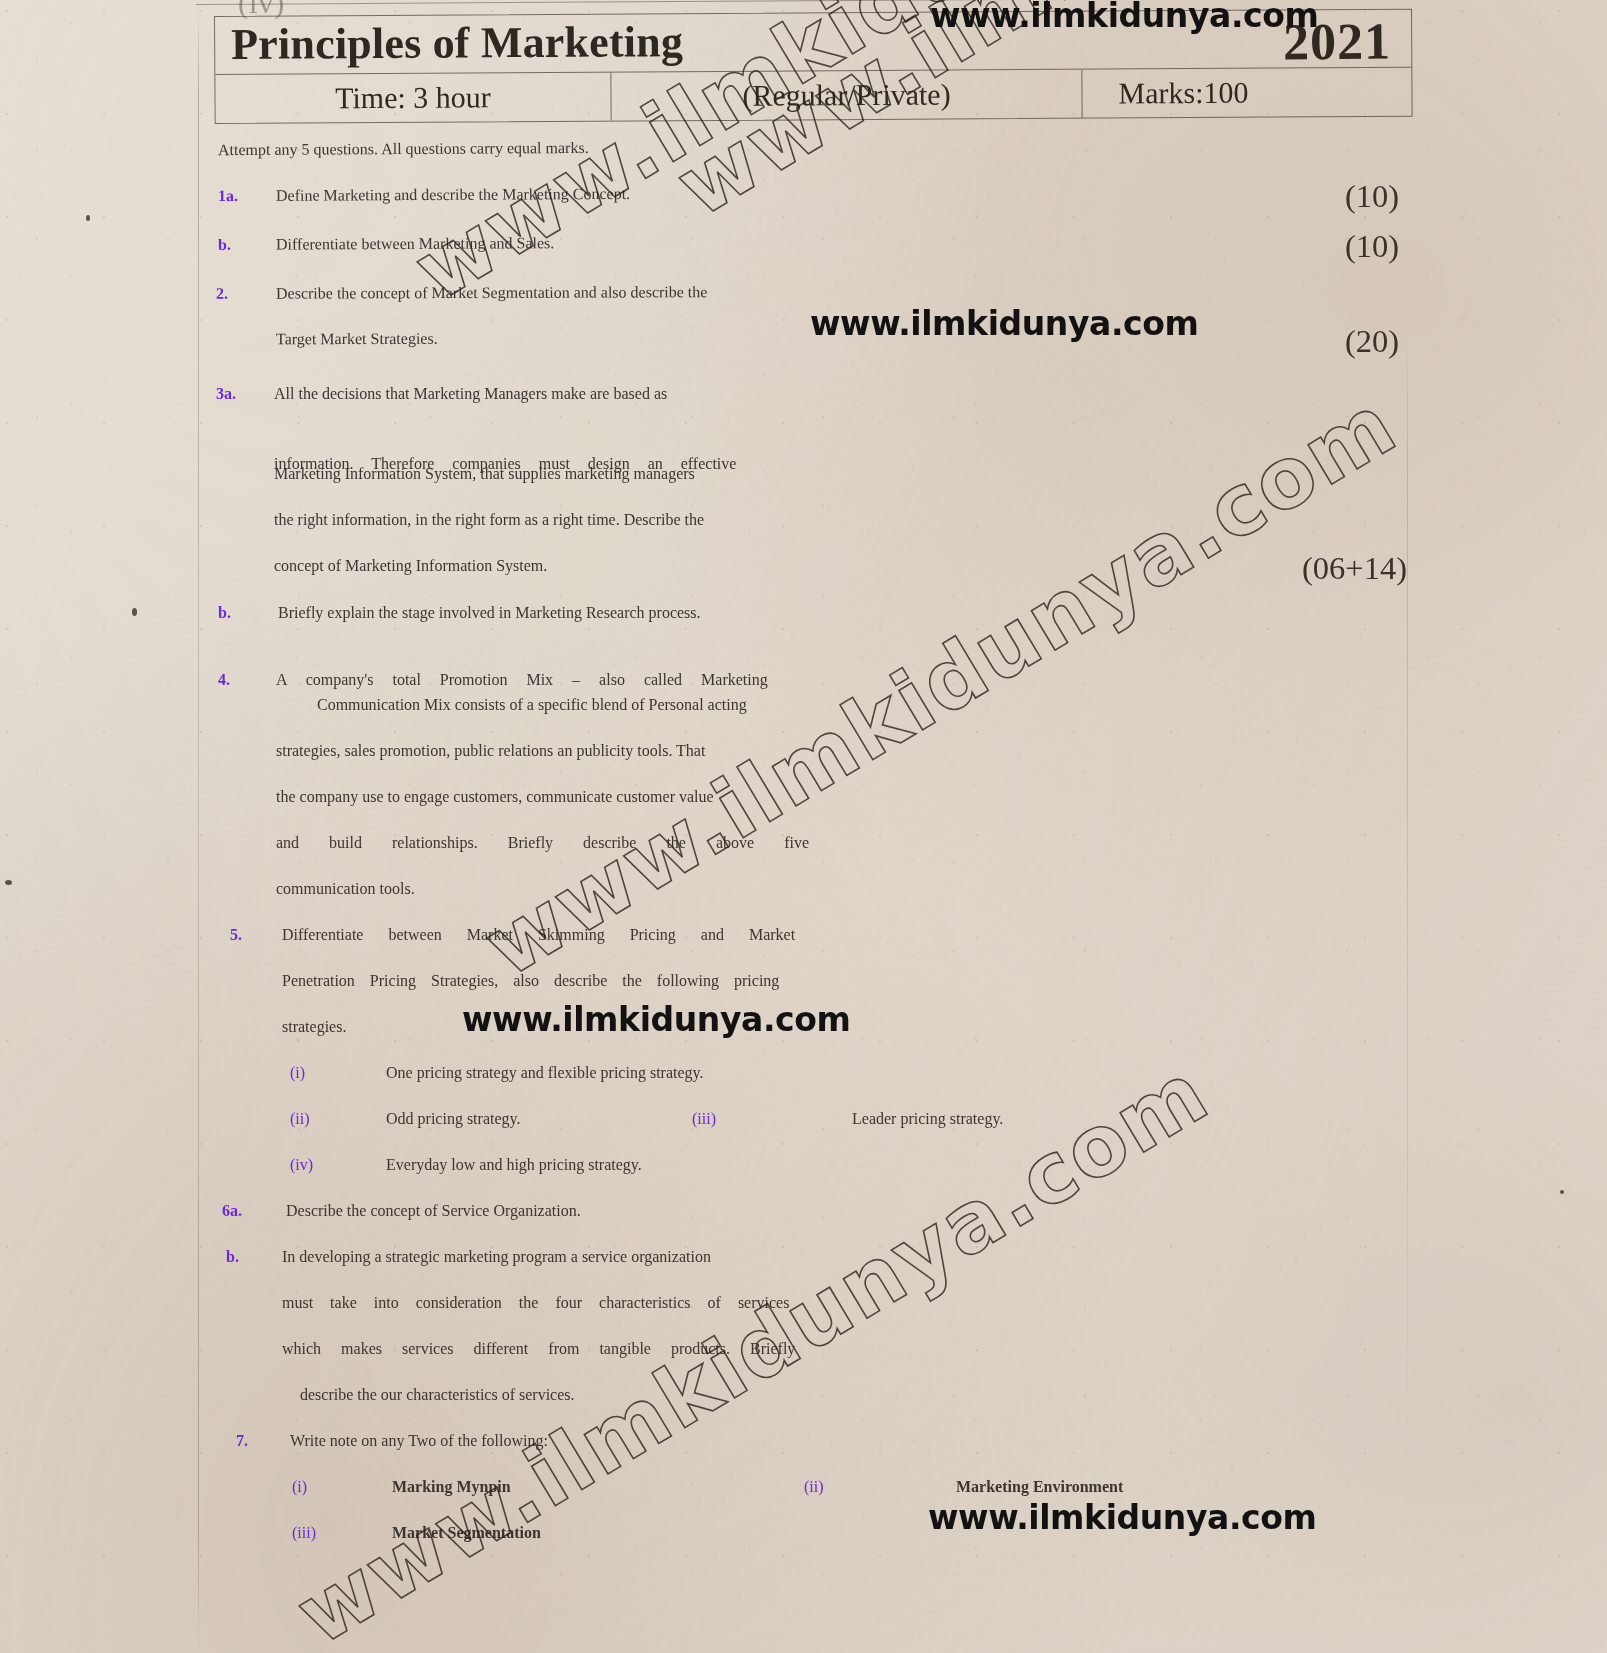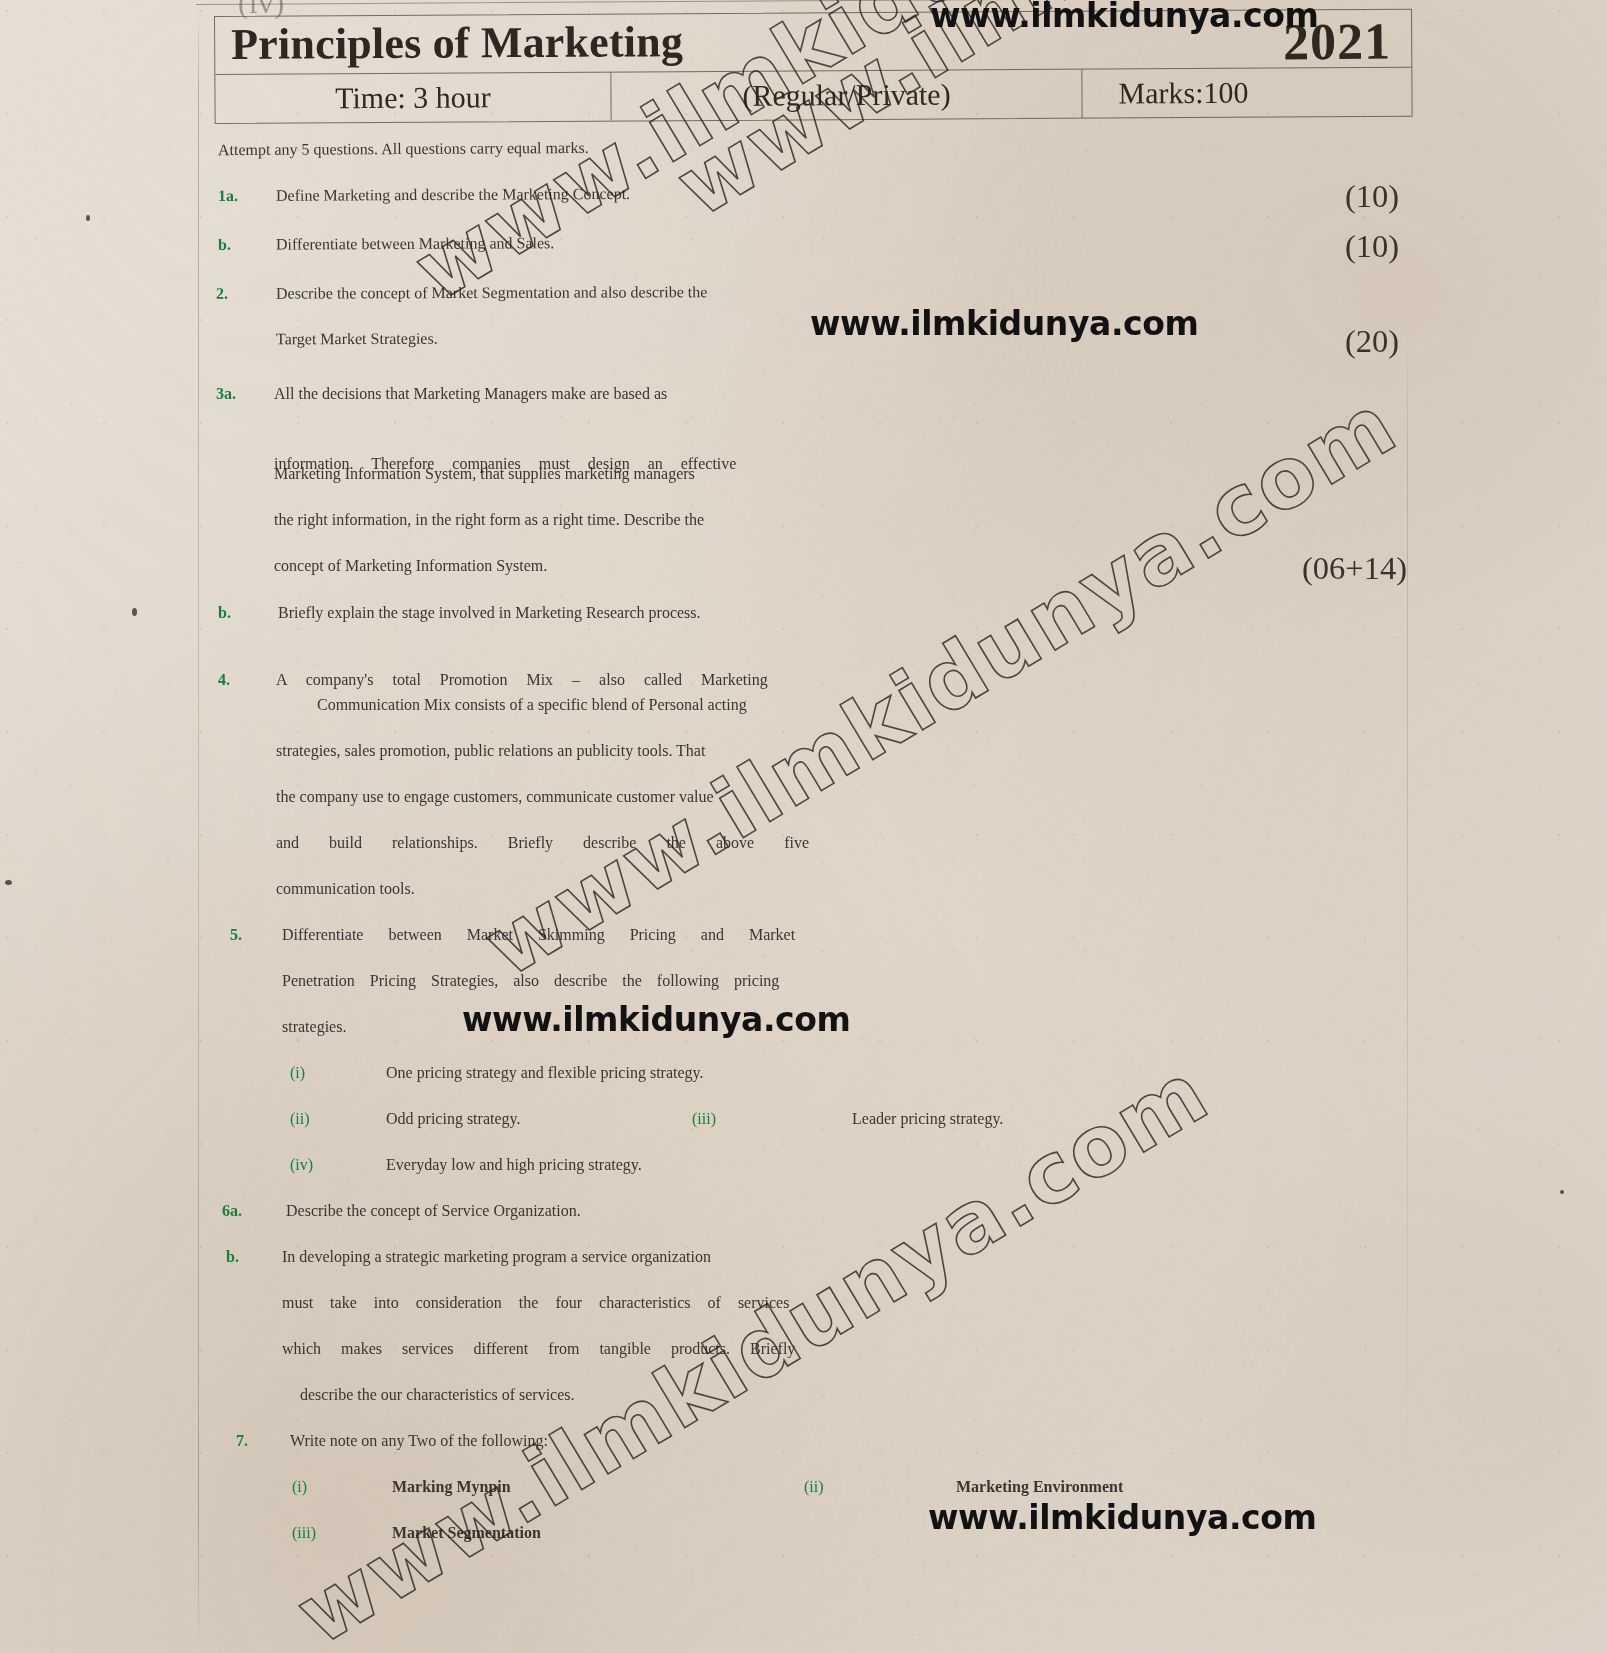--- a/index.html
+++ b/index.html
@@ -125,21 +125,21 @@
   }
   .q {
     position: absolute;
     display: flex;
     align-items: baseline;
   }
   .num {
     display: inline-block;
     text-align: left;
     font-weight: bold;
-    color: #15803d;
+    color: #6d28d9;
   }
   .txt { display: inline-block; }
   .just {
     display: flex;
     justify-content: space-between;
   }
   .marks {
     position: absolute;
     font-size: 32.5px;
     color: #3a332c;

